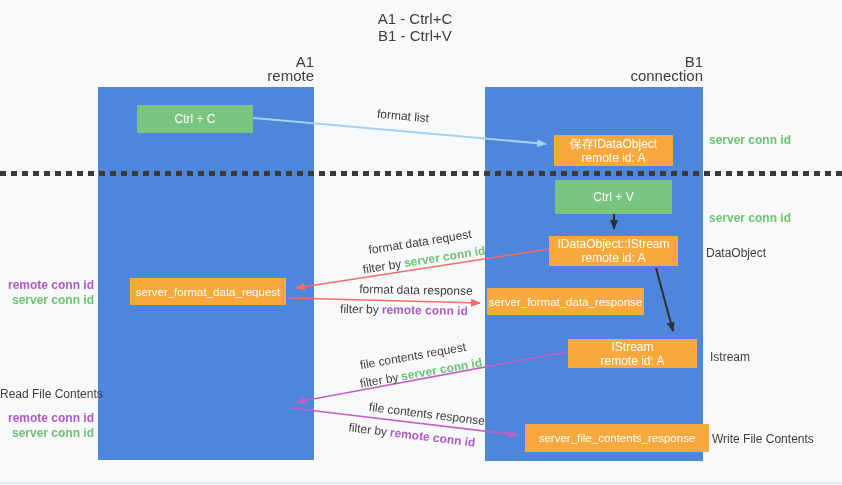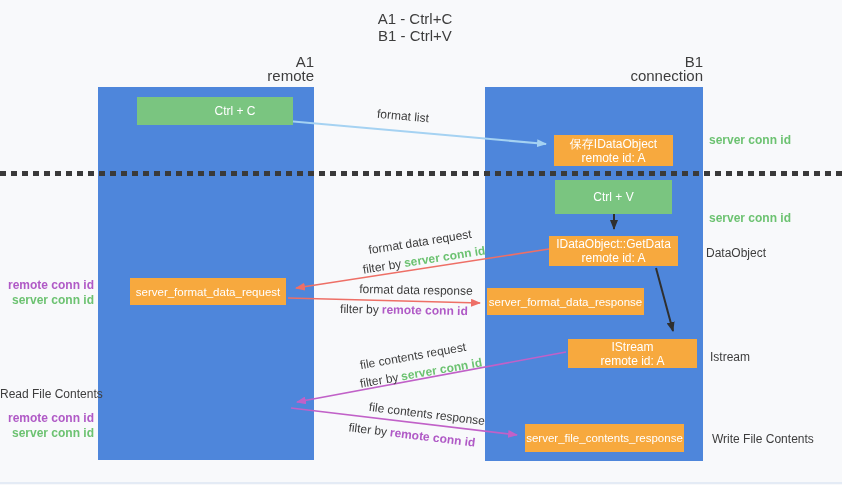--- a/index.html
+++ b/index.html
@@ -90,53 +90,53 @@
     </defs>
     <line class="l-blue" x1="253" y1="118" x2="546" y2="144" marker-end="url(#m-blue)"></line>
     <line class="l-black" x1="614" y1="208" x2="614" y2="229" marker-end="url(#m-black)"></line>
     <line class="l-red" x1="549" y1="249" x2="296" y2="288" marker-end="url(#m-red)"></line>
     <line class="l-red" x1="288" y1="298" x2="480" y2="303" marker-end="url(#m-red)"></line>
     <line class="l-black" x1="656" y1="268" x2="673" y2="331" marker-end="url(#m-black)"></line>
     <line class="l-magenta" x1="566" y1="352" x2="297" y2="402" marker-end="url(#m-magenta)"></line>
     <line class="l-magenta" x1="291" y1="408" x2="517" y2="435" marker-end="url(#m-magenta)"></line>
   </svg>
 
-  <div class="node green" style="left:137px; top:97px; width:116px; height:28px;padding-left:40px;">
+  <div class="node green" style="left:137px; top:105px; width:116px; height:28px;">
     <div>Ctrl + C</div>
   </div>
 
   <div class="node orange" style="left:554px; top:135px; width:119px; height:31px;">
     <div>保存IDataObject</div>
     <div>remote id: A</div>
   </div>
 
   <div class="node green" style="left:555px; top:180px; width:117px; height:34px;">
     <div>Ctrl + V</div>
   </div>
 
   <div class="node orange" style="left:549px; top:236px; width:129px; height:30px;">
-    <div>IDataObject::GetData</div>
+    <div>IDataObject::IStream</div>
     <div>remote id: A</div>
   </div>
 
   <div class="node orange small-text" style="left:130px; top:278px; width:156px; height:27px;">
     <div>server_format_data_request</div>
   </div>
 
   <div class="node orange small-text" style="left:487px; top:288px; width:157px; height:27px;">
     <div>server_format_data_response</div>
   </div>
 
   <div class="node orange" style="left:568px; top:339px; width:129px; height:29px;">
     <div>IStream</div>
     <div>remote id: A</div>
   </div>
 
 
-  <div class="node orange small-text" style="left:525px; top:424px; width:159px; height:28px;">
+  <div class="node orange small-text" style="left:525px; top:424px; width:184px; height:28px;">
     <div>server_file_contents_response</div>
   </div>
 
   <div class="alabel" style="left:348px; top:109px; width:110px; transform:rotate(5deg);">format list</div>
 
   <div class="alabel" style="left:345px; top:235px; width:150px; transform:rotate(-9deg);">format data request</div>
   <div class="alabel" style="left:344px; top:253px; width:160px; transform:rotate(-9deg);">
     <span>filter by</span><span class="filter-key green">server conn id</span>
   </div>
 

